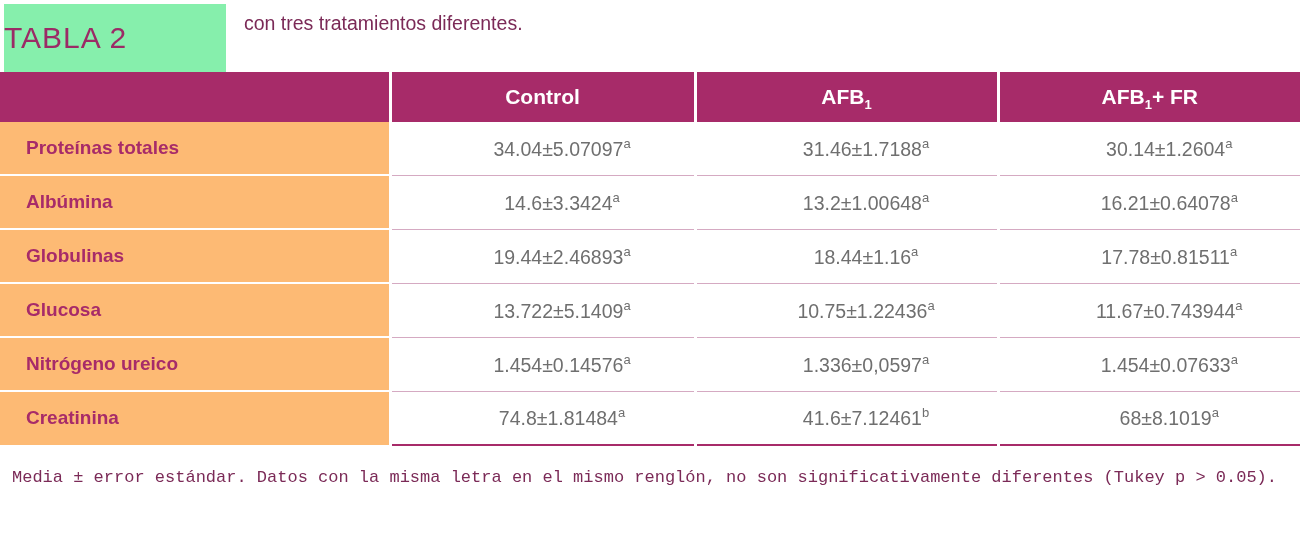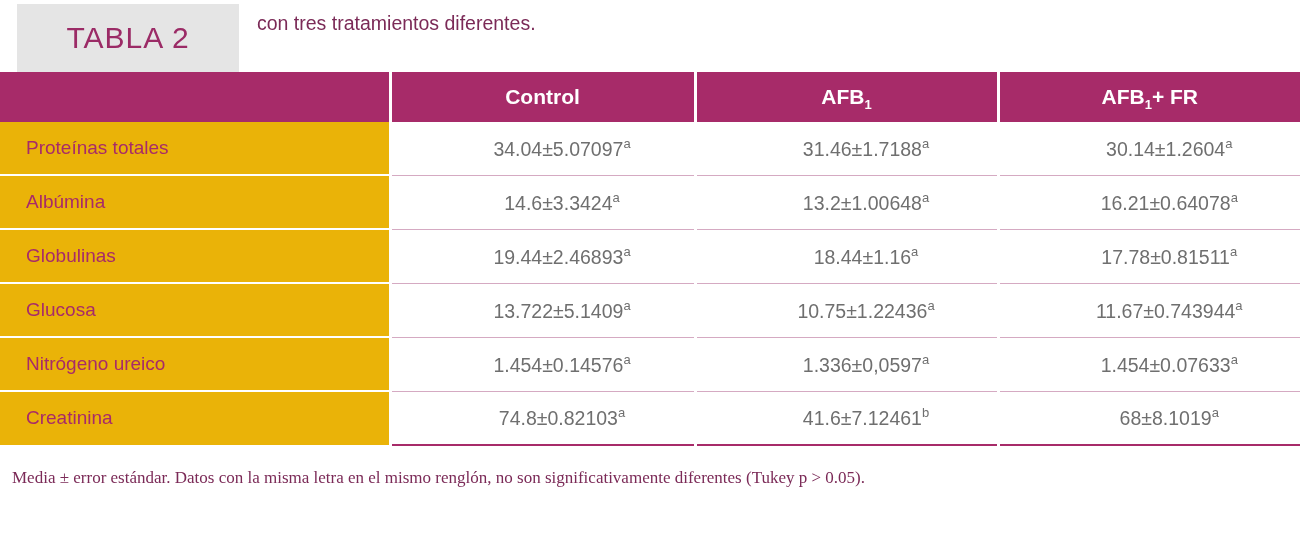--- a/index.html
+++ b/index.html
@@ -25,25 +25,25 @@
   
   .header {
     display: flex;
     align-items: flex-start;
     padding-top: 4px;
   }
   .table-badge {
     width: 222px;
     min-width: 222px;
     height: 68px;
-    background: #e5e5e5;
+    background: #86efac;
     display: flex;
     align-items: center;
-    justify-content: center;
-    margin-left: 17px;
+    justify-content: flex-start;
+    margin-left: 4px;
   }
   .table-badge-text {
     color: #9b2b66;
     font-size: 30px;
     letter-spacing: 1px;
     font-family: "Liberation Sans", sans-serif;
   }
   .caption {
     padding-left: 18px;
     padding-top: 6px;
@@ -82,23 +82,23 @@
   }
   thead th:last-child { border-right: none; }
   thead th sub {
     font-size: 13px;
     vertical-align: baseline;
     position: relative;
     top: 5px;
   }
 
   tbody th.rowhead {
-    background: #eab308;
+    background: #fdba74;
     color: #a72b69;
-    font-weight: normal;
+    font-weight: bold;
     font-size: 19px;
     text-align: left;
     padding-left: 26px;
     height: 50px;
     border-bottom: 2px solid #ffffff;
     border-right: 3px solid #ffffff;
     font-family: "Liberation Sans", sans-serif;
   }
   tbody td {
     text-align: center;
@@ -119,21 +119,21 @@
     font-size: 13px;
     vertical-align: super;
     color: #6f6f6f;
   }
 
   .footnote {
     margin-top: 22px;
     padding-left: 12px;
     color: #7b2a57;
     font-size: 17px;
-    font-family: Liberation Serif, serif;
+    font-family: Liberation Mono, monospace;
   }
 </style>
 </head>
 <body>
 
 <div class="page">
 
   <div class="header">
     <div class="table-badge">
       <span class="table-badge-text">TABLA 2</span>
@@ -184,21 +184,21 @@
         <td><span>11.67±0.743944</span><sup class="supletter">a</sup></td>
       </tr>
       <tr>
         <th class="rowhead">Nitrógeno ureico</th>
         <td><span>1.454±0.14576</span><sup class="supletter">a</sup></td>
         <td><span>1.336±0,0597</span><sup class="supletter">a</sup></td>
         <td><span>1.454±0.07633</span><sup class="supletter">a</sup></td>
       </tr>
       <tr>
         <th class="rowhead">Creatinina</th>
-        <td><span>74.8±0.82103</span><sup class="supletter">a</sup></td>
+        <td><span>74.8±1.81484</span><sup class="supletter">a</sup></td>
         <td><span>41.6±7.12461</span><sup class="supletter">b</sup></td>
         <td><span>68±8.1019</span><sup class="supletter">a</sup></td>
       </tr>
     </tbody>
   </table>
 
   <div class="footnote">Media ± error estándar. Datos con la misma letra en el mismo renglón, no son significativamente diferentes (Tukey p &gt; 0.05).</div>
 
 </div>
 

